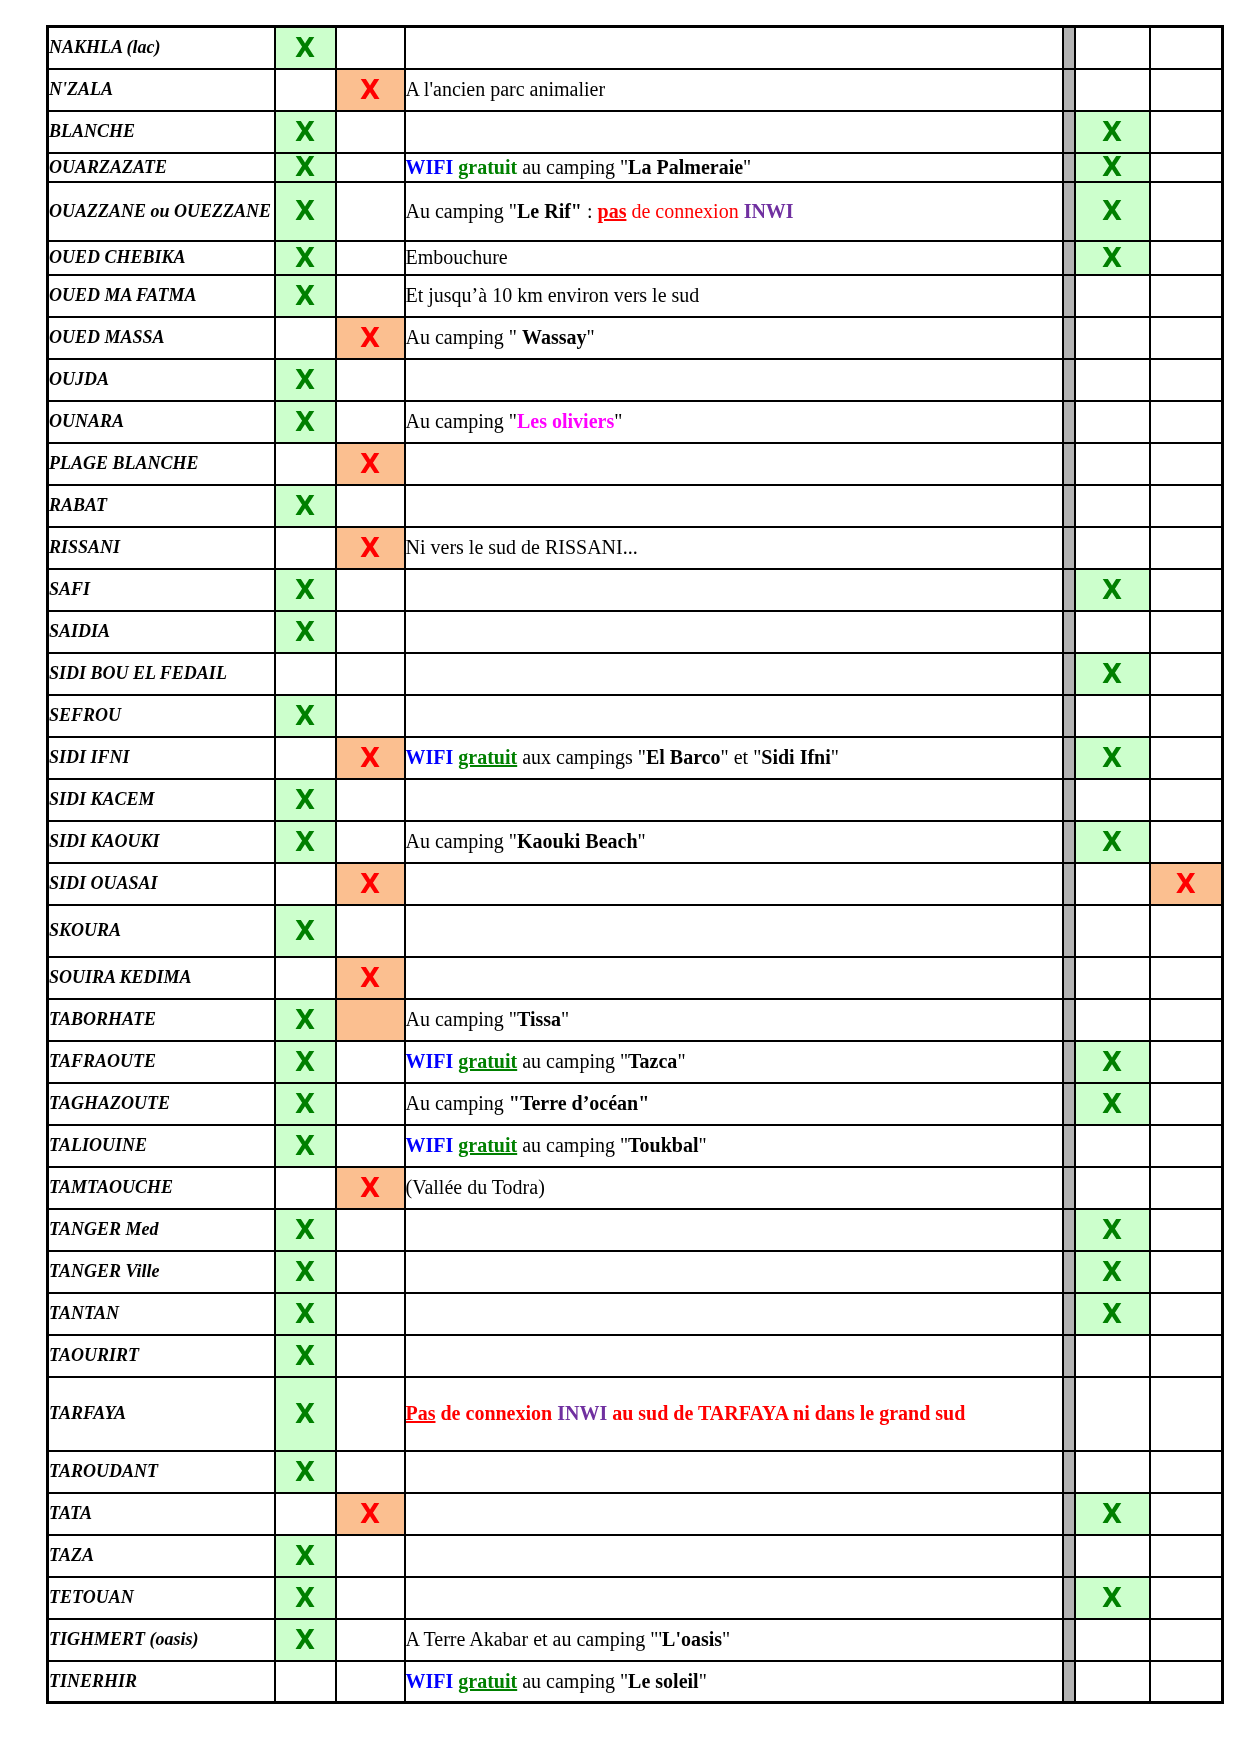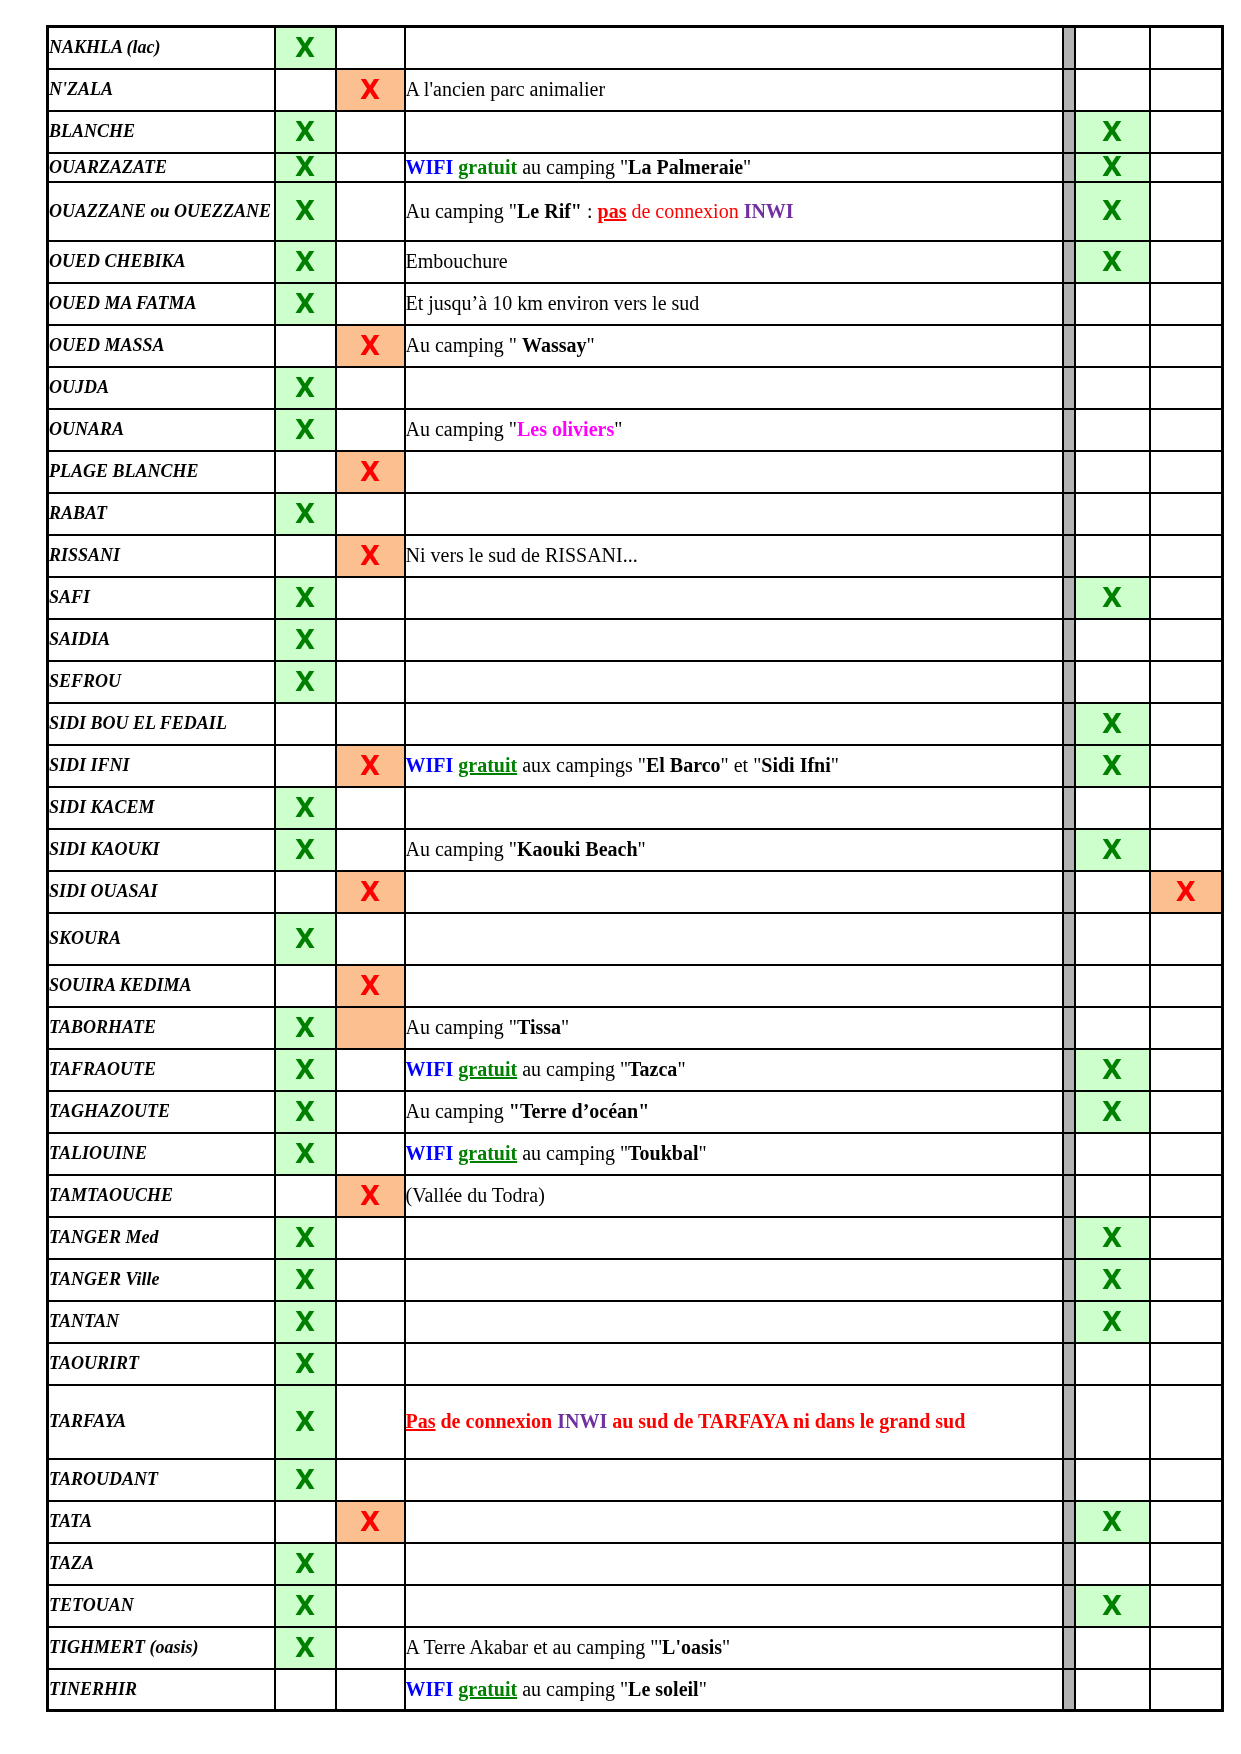--- a/index.html
+++ b/index.html
@@ -76,21 +76,21 @@
         </tr>
         <tr style="height: 59px;">
           <td class="namecell"><span>OUAZZANE ou OUEZZANE</span></td>
           <td class="xcell" style="background: rgb(204, 255, 204);"><span class="xg">X</span></td>
           <td class="xcell"></td>
           <td class="commentcell"><span>Au camping "</span><span class="seg-b">Le Rif"</span><span> : </span><span class="seg-redbu">pas</span><span class="seg-red"> de connexion </span><span class="seg-purpleb">INWI</span></td>
           <td class="stripcell" style="background: rgb(179, 179, 179);"></td>
           <td class="xcell" style="background: rgb(204, 255, 204);"><span class="xg">X</span></td>
           <td class="xcell"></td>
         </tr>
-        <tr style="height: 42px;">
+        <tr style="height: 34px;">
           <td class="namecell"><span>OUED CHEBIKA</span></td>
           <td class="xcell" style="background: rgb(204, 255, 204);"><span class="xg">X</span></td>
           <td class="xcell"></td>
           <td class="commentcell"><span>Embouchure</span></td>
           <td class="stripcell" style="background: rgb(179, 179, 179);"></td>
           <td class="xcell" style="background: rgb(204, 255, 204);"><span class="xg">X</span></td>
           <td class="xcell"></td>
         </tr>
         <tr style="height: 42px;">
           <td class="namecell"><span>OUED MA FATMA</span></td>
@@ -167,35 +167,35 @@
         <tr style="height: 42px;">
           <td class="namecell"><span>SAIDIA</span></td>
           <td class="xcell" style="background: rgb(204, 255, 204);"><span class="xg">X</span></td>
           <td class="xcell"></td>
           <td class="commentcell"></td>
           <td class="stripcell" style="background: rgb(179, 179, 179);"></td>
           <td class="xcell"></td>
           <td class="xcell"></td>
         </tr>
         <tr style="height: 42px;">
+          <td class="namecell"><span>SIDI BOU EL FEDAIL</span></td>
+          <td class="xcell"></td>
+          <td class="xcell"></td>
+          <td class="commentcell"></td>
+          <td class="stripcell" style="background: rgb(179, 179, 179);"></td>
+          <td class="xcell" style="background: rgb(204, 255, 204);"><span class="xg">X</span></td>
+          <td class="xcell"></td>
+        </tr>
+        <tr style="height: 42px;">
           <td class="namecell"><span>SEFROU</span></td>
           <td class="xcell" style="background: rgb(204, 255, 204);"><span class="xg">X</span></td>
           <td class="xcell"></td>
           <td class="commentcell"></td>
           <td class="stripcell" style="background: rgb(179, 179, 179);"></td>
           <td class="xcell"></td>
-          <td class="xcell"></td>
-        </tr>
-        <tr style="height: 42px;">
-          <td class="namecell"><span>SIDI BOU EL FEDAIL</span></td>
-          <td class="xcell"></td>
-          <td class="xcell"></td>
-          <td class="commentcell"></td>
-          <td class="stripcell" style="background: rgb(179, 179, 179);"></td>
-          <td class="xcell" style="background: rgb(204, 255, 204);"><span class="xg">X</span></td>
           <td class="xcell"></td>
         </tr>
         <tr style="height: 42px;">
           <td class="namecell"><span>SIDI IFNI</span></td>
           <td class="xcell"></td>
           <td class="xcell" style="background: rgb(251, 191, 144);"><span class="xr">X</span></td>
           <td class="commentcell"><span class="seg-blue">WIFI</span><span> </span><span class="seg-greenbu">gratuit</span><span> aux campings  "</span><span class="seg-b">El Barco</span><span>" et "</span><span class="seg-b">Sidi Ifni</span><span>"</span></td>
           <td class="stripcell" style="background: rgb(179, 179, 179);"></td>
           <td class="xcell" style="background: rgb(204, 255, 204);"><span class="xg">X</span></td>
           <td class="xcell"></td>

